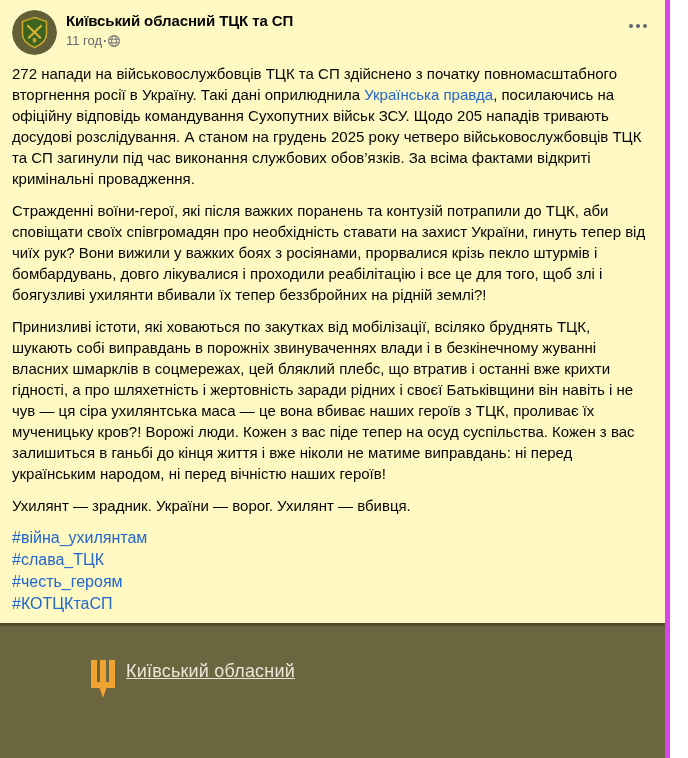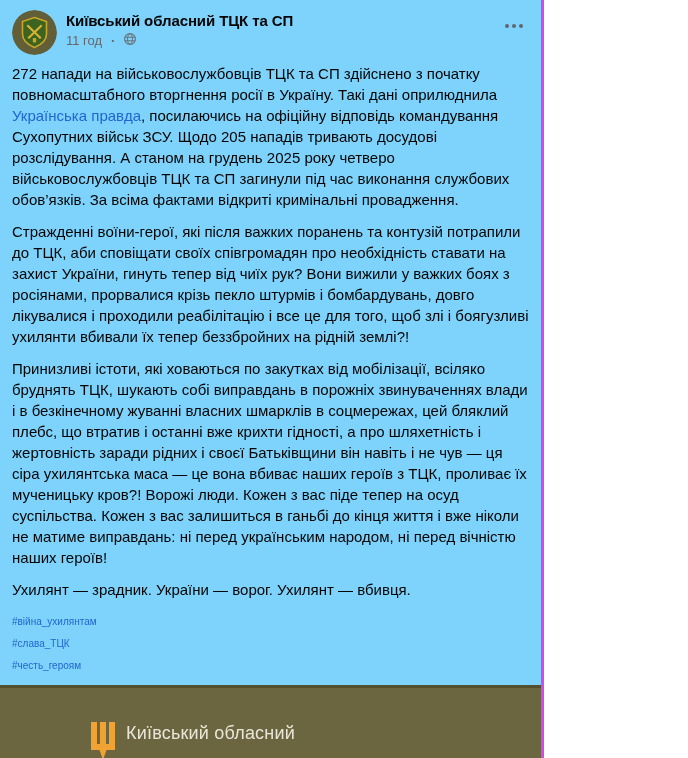--- a/index.html
+++ b/index.html
@@ -1,42 +1,42 @@
 <!DOCTYPE html>
 <html><head>
 <meta charset="utf-8">
 <style>
   html,body{margin:0;padding:0;background:#ffffff;}
   body{font-family:"Liberation Sans", sans-serif; width:688px; height:758px; overflow:hidden;}
-  .post-card{width:544px;height:758px;background:#7dd3fc;box-sizing:border-box;border-right:3px solid #d946ef;overflow:hidden;position:relative;}
+  .post-card{width:670px;height:758px;background:#fef9c3;box-sizing:border-box;border-right:5px solid #d946ef;overflow:hidden;position:relative;}
 
   
   .header{display:flex;align-items:flex-start;padding:10px 16px 6px 12px;position:relative;}
   .avatar{width:45px;height:45px;border-radius:50%;flex:0 0 45px;overflow:hidden;cursor:pointer;}
   .avatar svg{display:block;}
   .hmeta{margin-left:9px;padding-top:1px;}
   .page-name{font-size:15px;font-weight:700;color:#050505;letter-spacing:-0.1px;line-height:19px;cursor:pointer;}
-  .time-row{display:flex;align-items:flex-start;gap:9px;color:#65676b;font-size:13px;line-height:16px;margin-top:3px;}
+  .time-row{display:flex;align-items:center;gap:1px;color:#65676b;font-size:13px;line-height:16px;margin-top:3px;}
   .dot-sep{font-weight:700;}
   .globe{opacity:.9;display:inline-flex;}
   .menu-btn{position:absolute;right:16px;top:18px;display:flex;gap:3px;padding:6px 2px;cursor:pointer;border-radius:4px;}
   .menu-btn i{width:4px;height:4px;border-radius:50%;background:#606770;display:block;}
 
   
   .body-text{padding:2px 12px 0 12px;font-size:15px;line-height:21px;color:#050505;}
   .body-text p{margin:0 0 11px 0;}
   .inline-link{color:#2166d1;text-decoration:none;cursor:pointer;}
   .hashtag-block{margin:0 0 8px 0;}
-  .hashtag{display:block;color:#2166d1;text-decoration:none;font-size:10px;line-height:22px;cursor:pointer;}
+  .hashtag{display:block;color:#2166d1;text-decoration:none;font-size:16px;line-height:22px;cursor:pointer;}
 
   
   .image-section{position:relative;width:688px;height:222px;background:#6b6540;border-top:3px solid #524e2e;cursor:pointer;}
   .brand{position:absolute;left:90px;top:34px;display:flex;align-items:flex-start;gap:10px;}
   .brand svg{display:block;}
-  .brand-text{font-size:18px;line-height:22px;color:#e9e6d8;letter-spacing:.2px;}
+  .brand-text{font-size:18px;line-height:22px;color:#e9e6d8;letter-spacing:.2px;text-decoration:underline;}
   .slogan{position:absolute;left:125px;top:132px;font-weight:700;font-size:33px;line-height:37px;color:#f3f1e7;letter-spacing:.4px;transform:scaleX(.93);transform-origin:left top;white-space:nowrap;}
 </style>
 </head>
 <body>
 
 <div class="post-card">
 
   <div class="header">
     <div class="avatar">
       <svg width="45" height="45" viewBox="0 0 45 45">
@@ -71,20 +71,21 @@
 
   <div class="body-text">
     <p><span>272 напади на військовослужбовців ТЦК та СП здійснено з початку повномасштабного вторгнення росії в Україну. Такі дані оприлюднила </span><a class="inline-link">Українська правда</a><span>, посилаючись на офіційну відповідь командування Сухопутних військ ЗСУ. Щодо 205 нападів тривають досудові розслідування. А станом на грудень 2025 року четверо військовослужбовців ТЦК та СП загинули під час виконання службових обов’язків. За всіма фактами відкриті кримінальні провадження.</span></p>
     <p>Стражденні воїни-герої, які після важких поранень та контузій потрапили до ТЦК, аби сповіщати своїх співгромадян про необхідність ставати на захист України, гинуть тепер від чиїх рук? Вони вижили у важких боях з росіянами, прорвалися крізь пекло штурмів і бомбардувань, довго лікувалися і проходили реабілітацію і все це для того, щоб злі і боягузливі ухилянти вбивали їх тепер беззбройних на рідній землі?!</p>
     <p>Принизливі істоти, які ховаються по закутках від мобілізації, всіляко бруднять ТЦК, шукають собі виправдань в порожніх звинуваченнях влади і в безкінечному жуванні власних шмарклів в соцмережах, цей бляклий плебс, що втратив і останні вже крихти гідності, а про шляхетність і жертовність заради рідних і своєї Батьківщини він навіть і не чув — ця сіра ухилянтська маса — це вона вбиває наших героїв з ТЦК, проливає їх мученицьку кров?! Ворожі люди. Кожен з вас піде тепер на осуд суспільства. Кожен з вас залишиться в ганьбі до кінця життя і вже ніколи не матиме виправдань: ні перед українським народом, ні перед вічністю наших героїв!</p>
     <p>Ухилянт — зрадник. України — ворог. Ухилянт — вбивця.</p>
     <div class="hashtag-block">
       <a class="hashtag">#війна_ухилянтам</a>
       <a class="hashtag">#слава_ТЦК</a>
       <a class="hashtag">#честь_героям</a>
+      <a class="hashtag">#КОТЦКтаСП</a>
     </div>
   </div>
 
   <div class="image-section">
     <div class="brand">
       <svg width="26" height="42" viewBox="0 0 26 42">
         <path d="M1 0 H7 V22 H10 V0 H16 V22 H19 V0 H25 V28 H16.5 L13 38 L9.5 28 H1 Z" fill="#f0a233"></path>
       </svg>
       <div class="brand-text">
         <div>Київський обласний</div>

